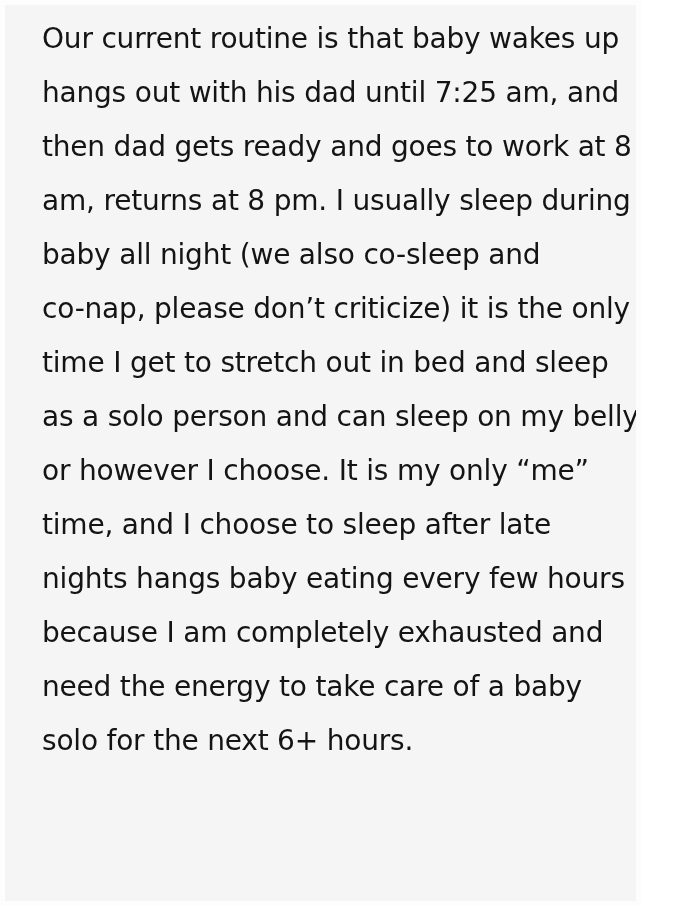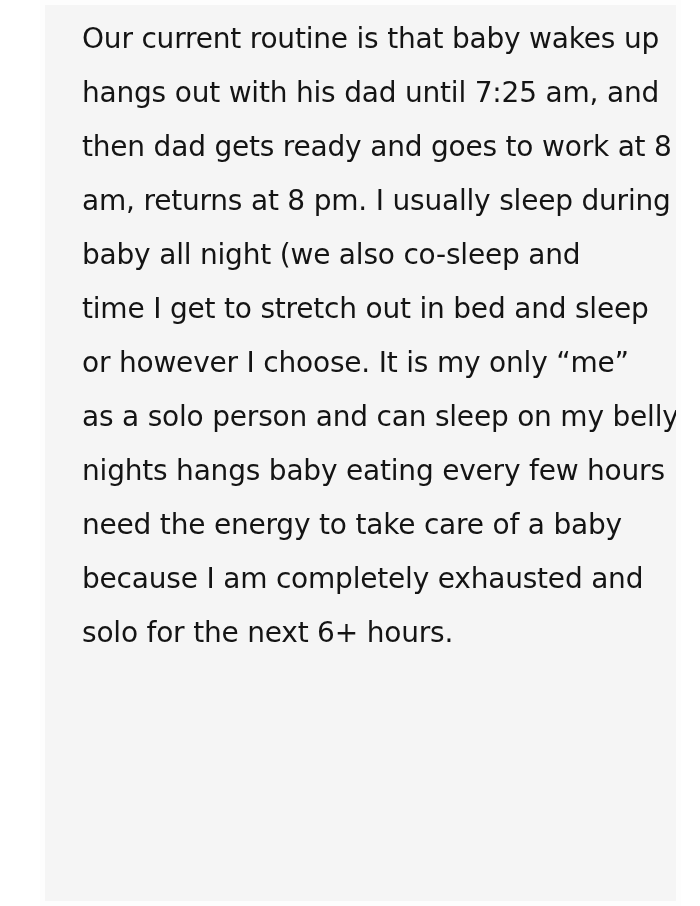--- a/index.html
+++ b/index.html
@@ -12,21 +12,20 @@
     width: 700px;
     height: 906px;
     overflow: hidden;
     font-family: "DejaVu Sans", "Liberation Sans", sans-serif;
   }
   .page {
     position: relative;
     width: 641px;
     height: 906px;
     background: var(--edge);
-    margin-left: 40px;
   }
   .post-surface {
     position: absolute;
     inset: 5px;
     background: var(--bg);
     overflow: hidden;
   }
   .post-text {
     padding: 7px 20px 0 37px;
     color: var(--fg);
@@ -43,22 +42,24 @@
 <body>
 
 <div class="page">
   <div class="post-surface">
     <div class="post-text">
       <div class="line">Our current routine is that baby wakes up</div>
       <div class="line">hangs out with his dad until 7:25 am, and</div>
       <div class="line">then dad gets ready and goes to work at 8</div>
       <div class="line">am, returns at 8 pm. I usually sleep during</div>
       <div class="line">baby all night (we also co-sleep and</div>
+      <div class="line">co-nap, please don’t criticize) it is the only</div>
       <div class="line">time I get to stretch out in bed and sleep</div>
+      <div class="line">as a solo person and can sleep on my belly</div>
       <div class="line">or however I choose. It is my only “me”</div>
-      <div class="line">as a solo person and can sleep on my belly</div>
+      <div class="line">time, and I choose to sleep after late</div>
       <div class="line">nights hangs baby eating every few hours</div>
+      <div class="line">because I am completely exhausted and</div>
       <div class="line">need the energy to take care of a baby</div>
-      <div class="line">because I am completely exhausted and</div>
       <div class="line">solo for the next 6+ hours.</div>
     </div>
   </div>
 </div>
 
 </body></html>

